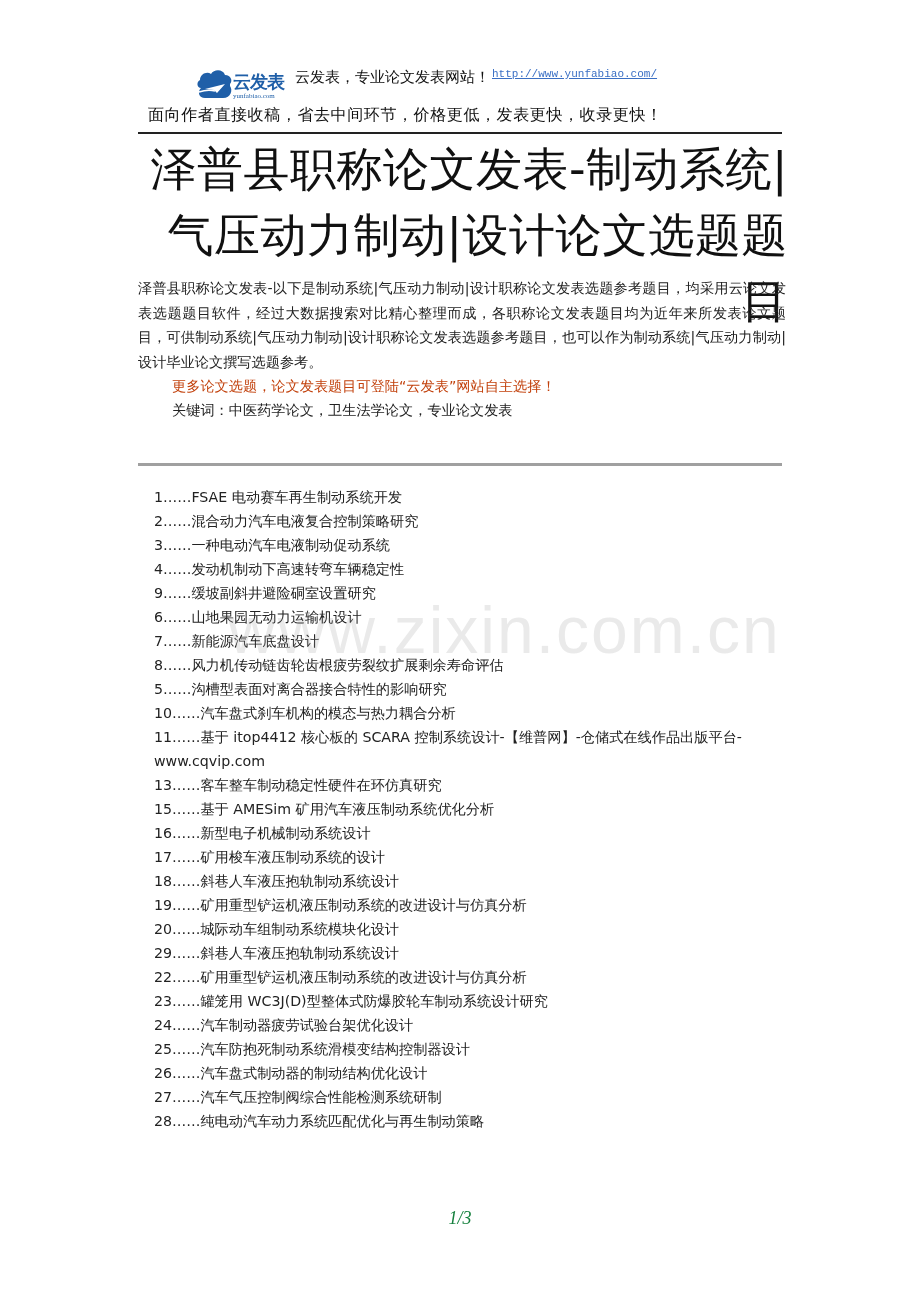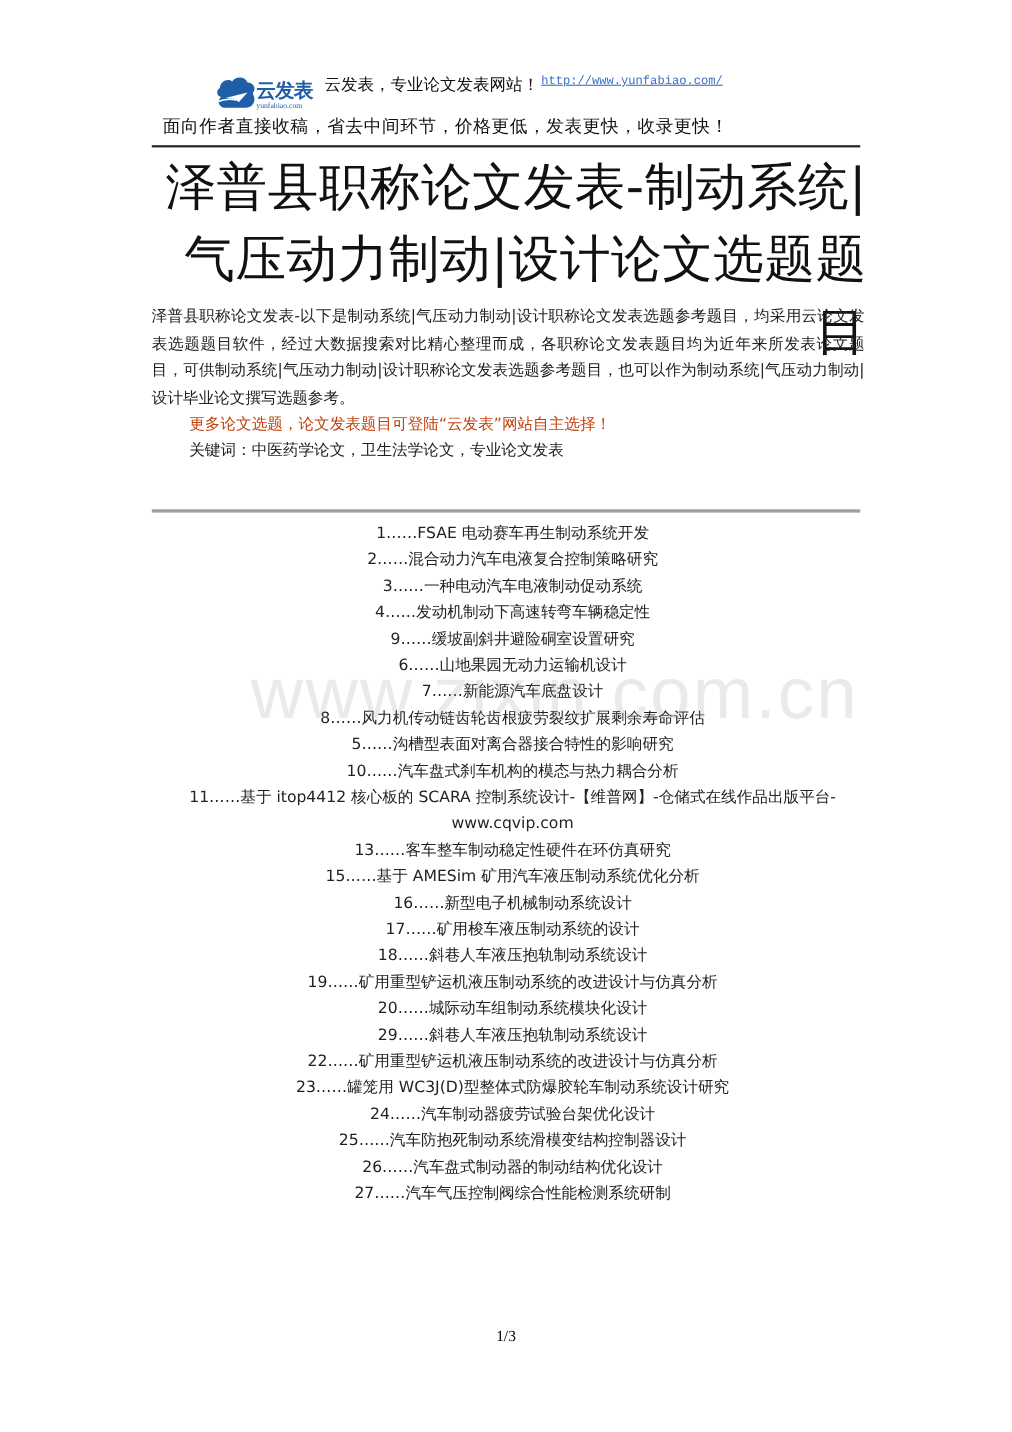--- a/index.html
+++ b/index.html
@@ -134,24 +134,23 @@
       top: 463px;
       width: 644px;
       height: 3px;
       background: #a0a0a0;
     }
     .topic-list {
       position: absolute;
       left: 138px;
       top: 469px;
       width: 648px;
-      margin: 4px;
+      margin: 16px;
       padding: 0;
       list-style: none;
-      text-align: center;
     }
     .topic-item {
       font-size: 14.2px;
       line-height: 24px;
       color: #222;
     }
     .watermark {
       position: absolute;
       left: 228px;
       top: 592px;
@@ -162,22 +161,23 @@
       white-space: nowrap;
       pointer-events: none;
     }
     .page-number {
       position: absolute;
       left: 0;
       width: 920px;
       top: 1208px;
       text-align: center;
       font-family: "Liberation Serif", serif;
-      font-size: 14px;
-      color: #000000;
+      font-size: 18px;
+      color: #15803d;
+      font-style: italic;
     }
   </style>
 </head>
 <body>
 
 <div class="page">
 
   <div class="brand-row">
     <div class="logo">
       <svg width="40" height="36" viewBox="0 0 40 36">
@@ -225,19 +225,20 @@
     <li class="topic-item">18……斜巷人车液压抱轨制动系统设计</li>
     <li class="topic-item">19……矿用重型铲运机液压制动系统的改进设计与仿真分析</li>
     <li class="topic-item">20……城际动车组制动系统模块化设计</li>
     <li class="topic-item">29……斜巷人车液压抱轨制动系统设计</li>
     <li class="topic-item">22……矿用重型铲运机液压制动系统的改进设计与仿真分析</li>
     <li class="topic-item">23……罐笼用 WC3J(D)型整体式防爆胶轮车制动系统设计研究</li>
     <li class="topic-item">24……汽车制动器疲劳试验台架优化设计</li>
     <li class="topic-item">25……汽车防抱死制动系统滑模变结构控制器设计</li>
     <li class="topic-item">26……汽车盘式制动器的制动结构优化设计</li>
     <li class="topic-item">27……汽车气压控制阀综合性能检测系统研制</li>
+    <li class="topic-item">28……纯电动汽车动力系统匹配优化与再生制动策略</li>
   </ul>
 
   <div class="watermark">www.zixin.com.cn</div>
 
   <div class="page-number">1/3</div>
 
 </div>
 
 </body></html>

